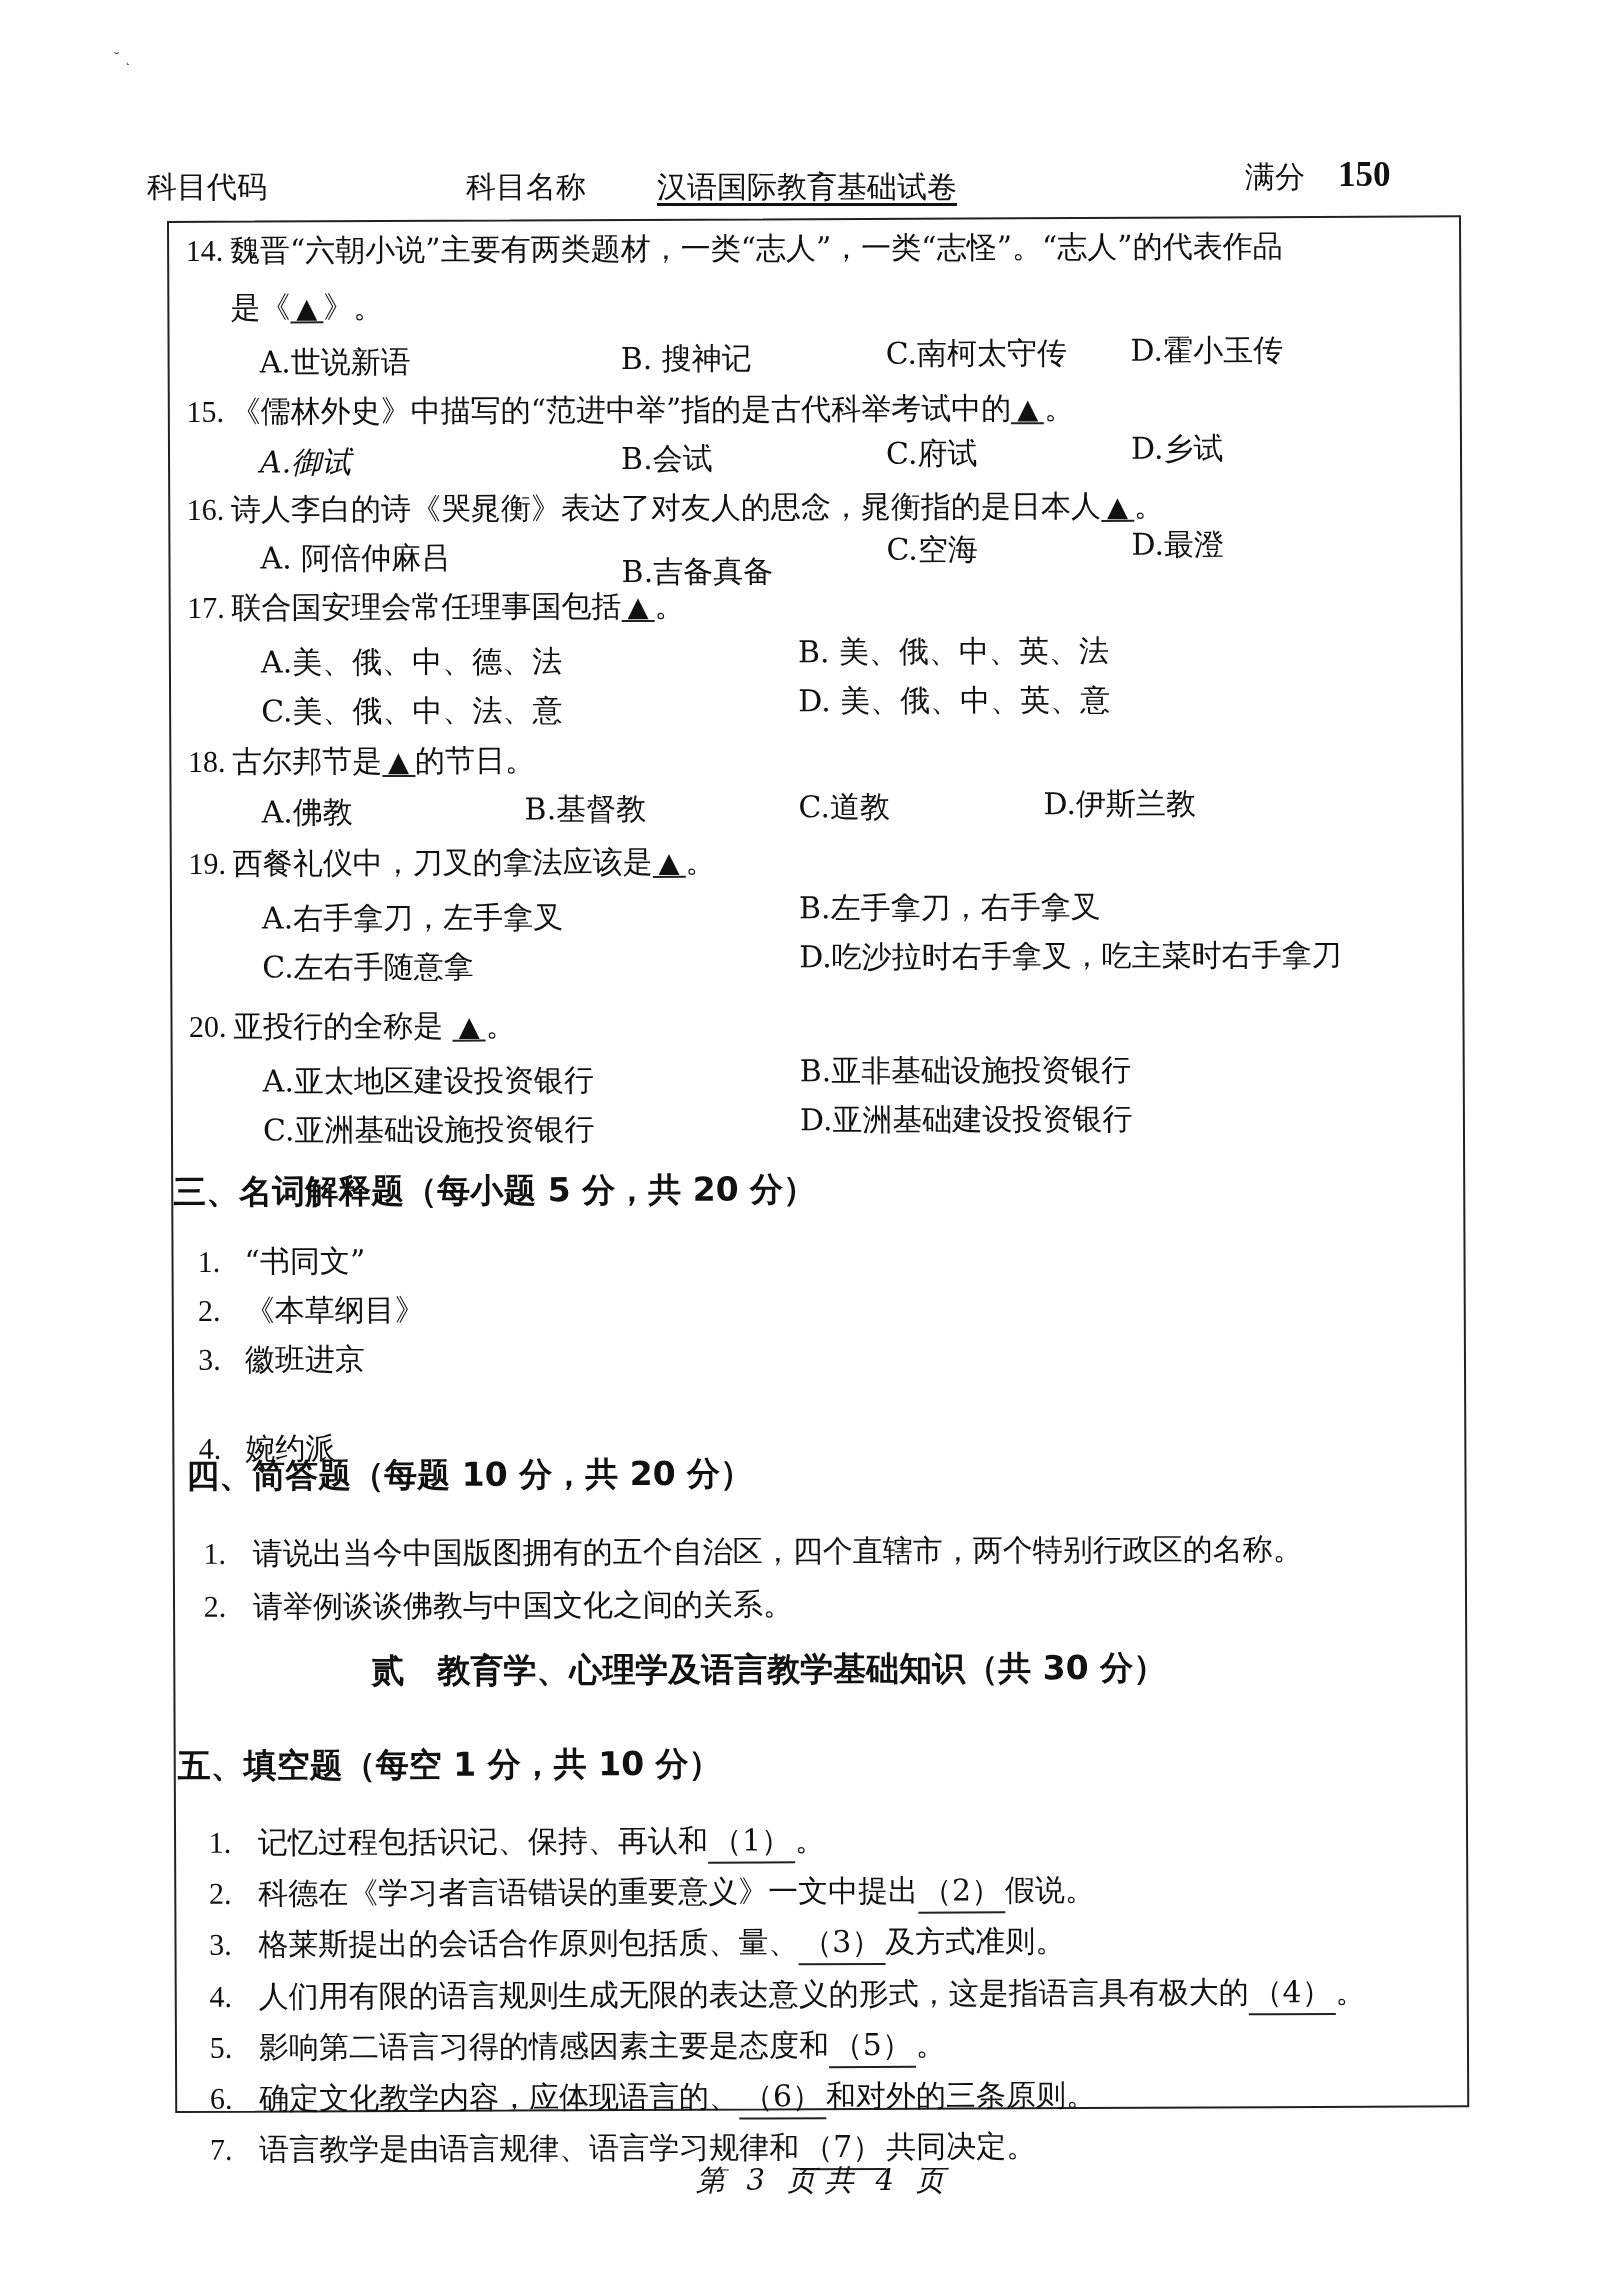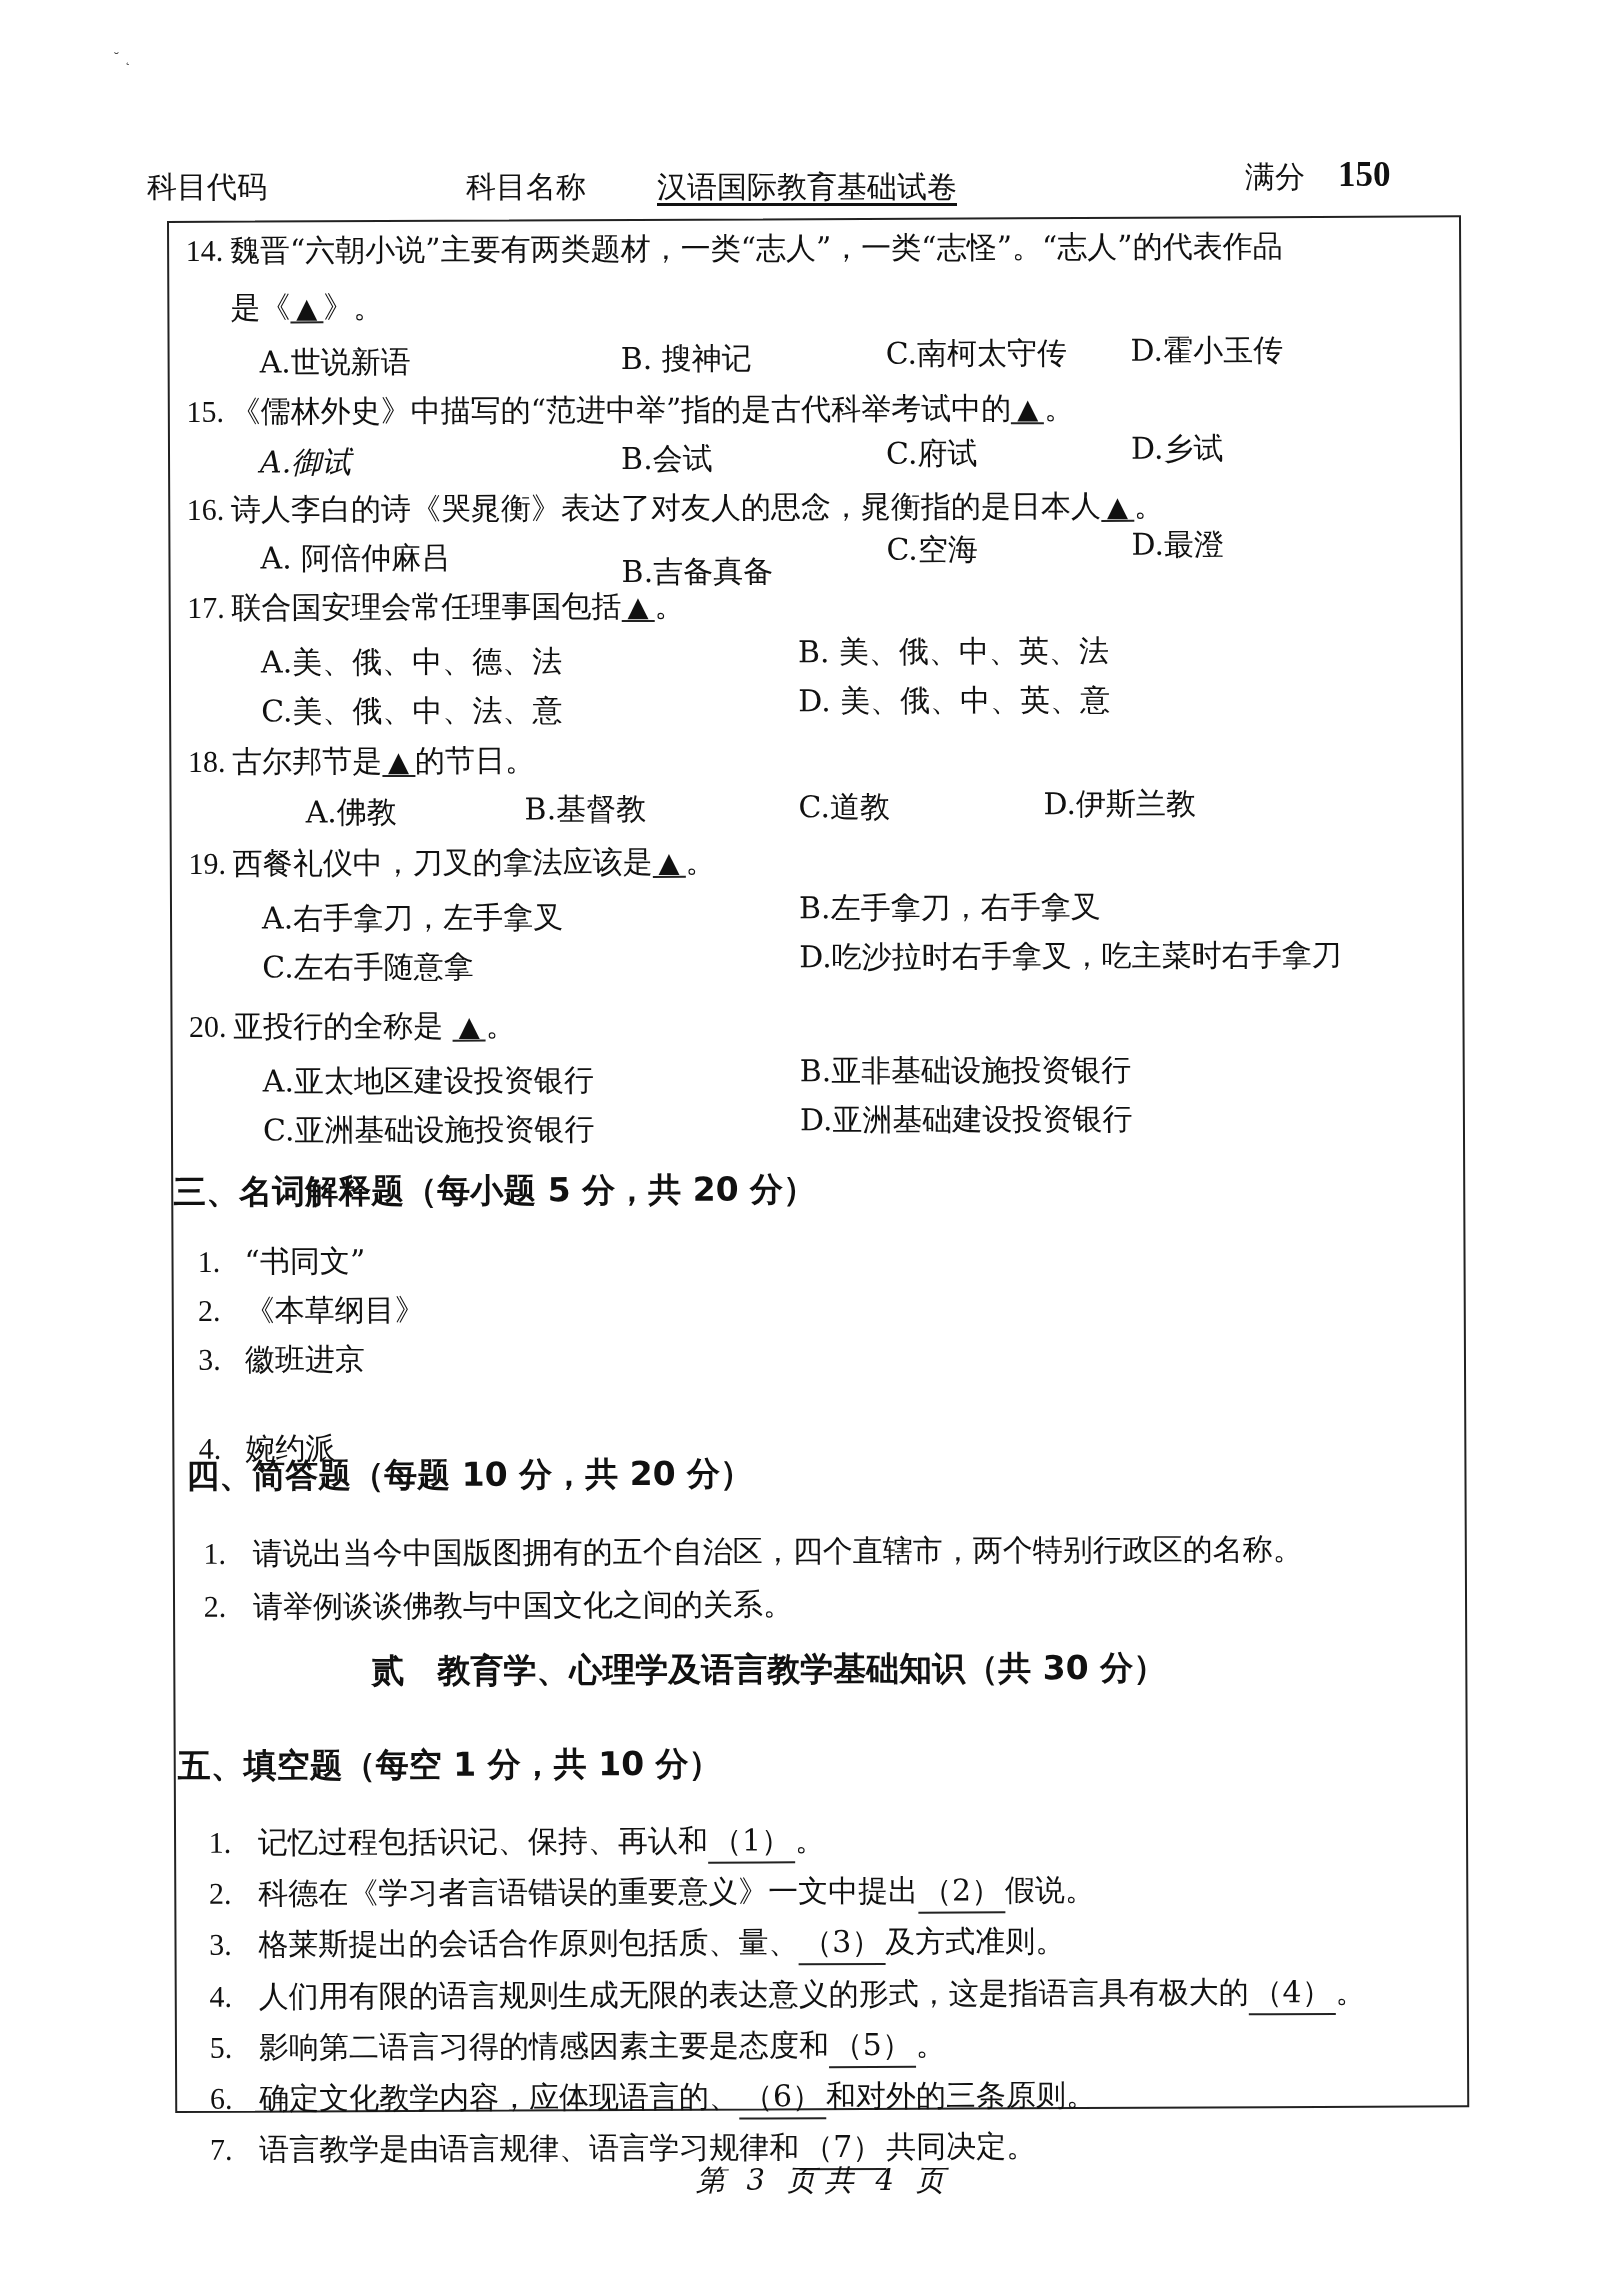--- a/index.html
+++ b/index.html
@@ -79,21 +79,21 @@
     <span class="qn">17.</span><span>联合国安理会常任理事国包括</span><span class="blank">▲</span><span>。</span>
   </div>
   <div class="opt" style="left:90px; top:420px;">A.美、俄、中、德、法</div>
   <div class="opt" style="left:627px; top:412px;">B. 美、俄、中、英、法</div>
   <div class="opt" style="left:90px; top:469px;">C.美、俄、中、法、意</div>
   <div class="opt" style="left:627px; top:461px;">D. 美、俄、中、英、意</div>
 
   <div class="line" style="left:9.8px; top:519px;">
     <span class="qn">18.</span><span>古尔邦节是</span><span class="blank">▲</span><span>的节日。</span>
   </div>
-  <div class="opt" style="left:90px; top:570px;margin-left:44px;">A.佛教</div>
+  <div class="opt" style="left:90px; top:570px;">A.佛教</div>
   <div class="opt" style="left:353px; top:568px;">B.基督教</div>
   <div class="opt" style="left:627px; top:567px;">C.道教</div>
   <div class="opt" style="left:872px; top:565px;">D.伊斯兰教</div>
 
   <div class="line" style="left:9.8px; top:621px;">
     <span class="qn">19.</span><span>西餐礼仪中，刀叉的拿法应该是</span><span class="blank">▲</span><span>。</span>
   </div>
   <div class="opt" style="left:90px; top:676px;">A.右手拿刀，左手拿叉</div>
   <div class="opt" style="left:627px; top:668px;">B.左手拿刀，右手拿叉</div>
   <div class="opt" style="left:90px; top:725px;">C.左右手随意拿</div>

